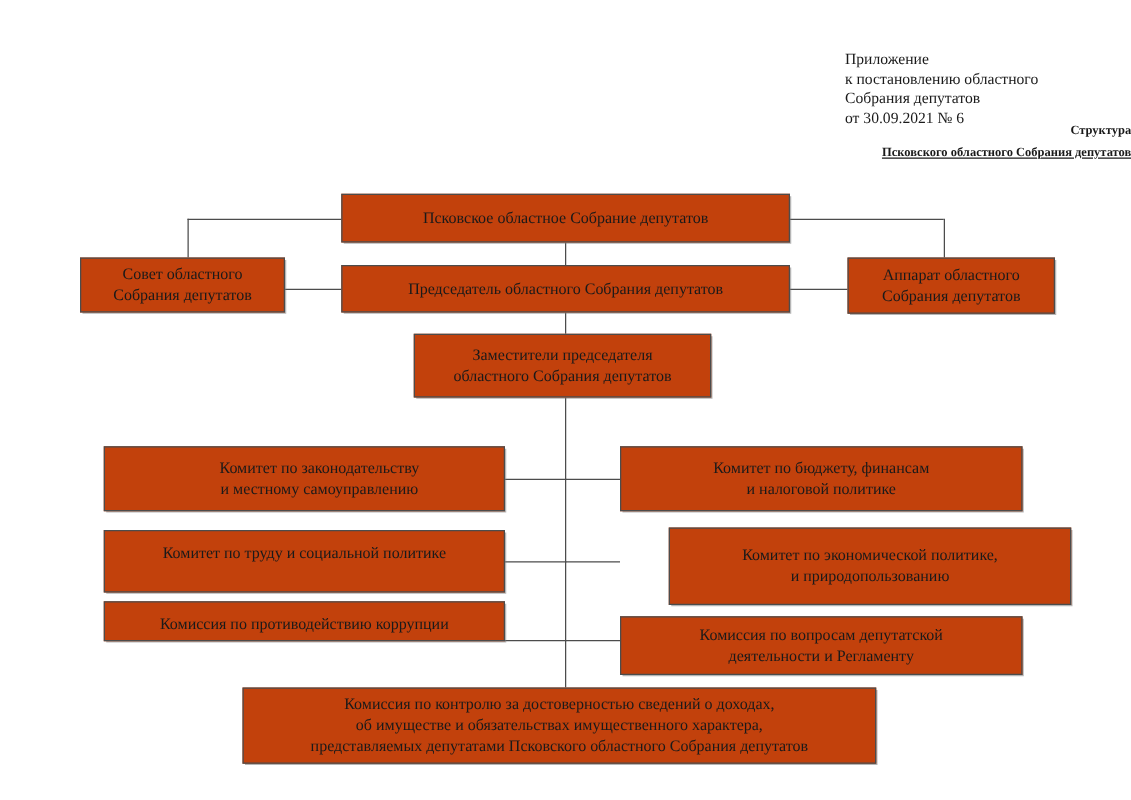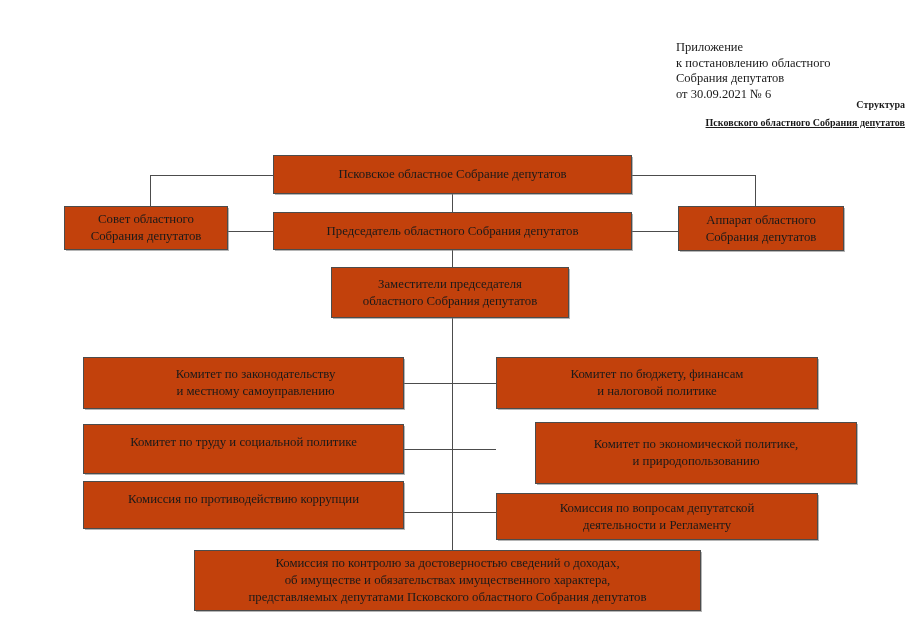--- a/index.html
+++ b/index.html
@@ -134,21 +134,21 @@
 
   <div class="node top-align" style="left:83px;top:424px;width:321px;height:50px;">
     <span>Комитет по труду и социальной политике</span>
   </div>
 
   <div class="node" style="left:496px;top:422px;width:322px;height:62px;margin-left:39px;">
     <span>Комитет по экономической политике,</span>
     <span>и природопользованию</span>
   </div>
 
-  <div class="node top-align" style="left:83px;top:481px;width:321px;height:48px;">
+  <div class="node top-align" style="left:83px;top:481px;width:321px;height:32px;">
     <span>Комиссия по противодействию коррупции</span>
   </div>
 
   <div class="node" style="left:496px;top:493px;width:322px;height:47px;">
     <span>Комиссия по вопросам депутатской</span>
     <span>деятельности и Регламенту</span>
   </div>
 
   <div class="node" style="left:194px;top:550px;width:507px;height:61px;">
     <span>Комиссия по контролю за достоверностью сведений о доходах,</span>

